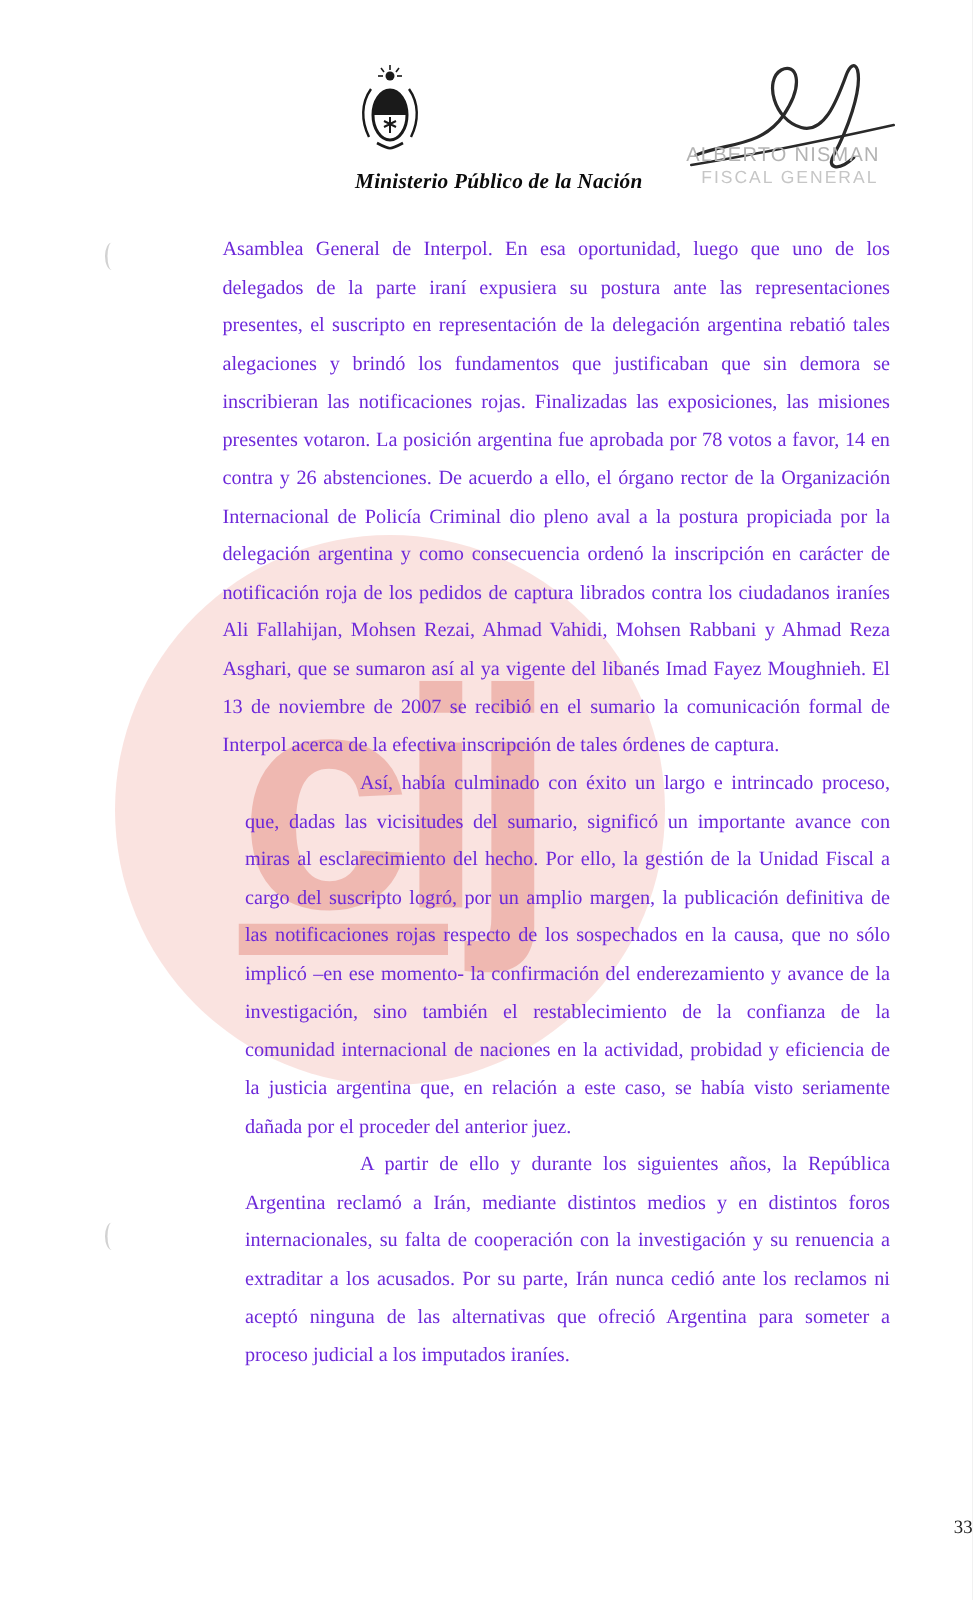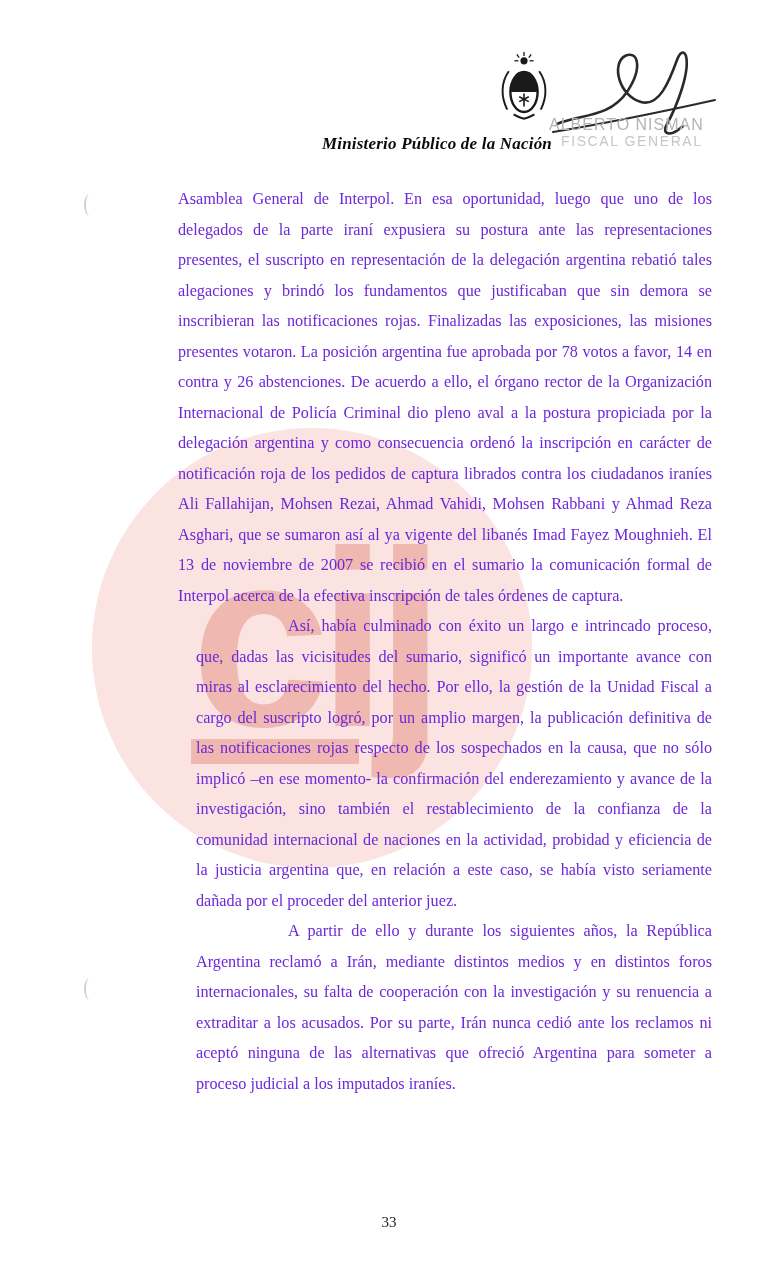--- a/index.html
+++ b/index.html
@@ -10,24 +10,24 @@
     margin: 0 auto;
     background: #ffffff;
     font-family: "Liberation Serif", serif;
     color: #111;
     overflow: hidden;
   }
 
   
   .header-center {
     position: absolute;
-    left: 262px;
+    left: 284px;
     top: 52px;
     width: 290px;
-    text-align: right;
+    text-align: left;
     z-index: 2;
   }
   .coat-of-arms { display:inline-block; }
   .ministry-title {
     margin-top: 6px;
     font-family: "Liberation Serif", serif;
     font-style: italic;
     font-weight: bold;
     font-size: 17px;
     letter-spacing: 0.2px;
@@ -112,21 +112,21 @@
   }
   .body-text p { margin: 0; }
   .body-text p.indented { text-indent: 92px; margin-left: 18px; }
 
   
   .page-number {
     position: absolute;
     left: 0;
     right: 0;
     top: 1214px;
-    text-align: center;
+    text-align: right;
     font-size: 15px;
     color: #222;
     z-index: 1;
   }
 
   
   .binding-mark {
     position: absolute;
     width: 9px;
     height: 22px;

